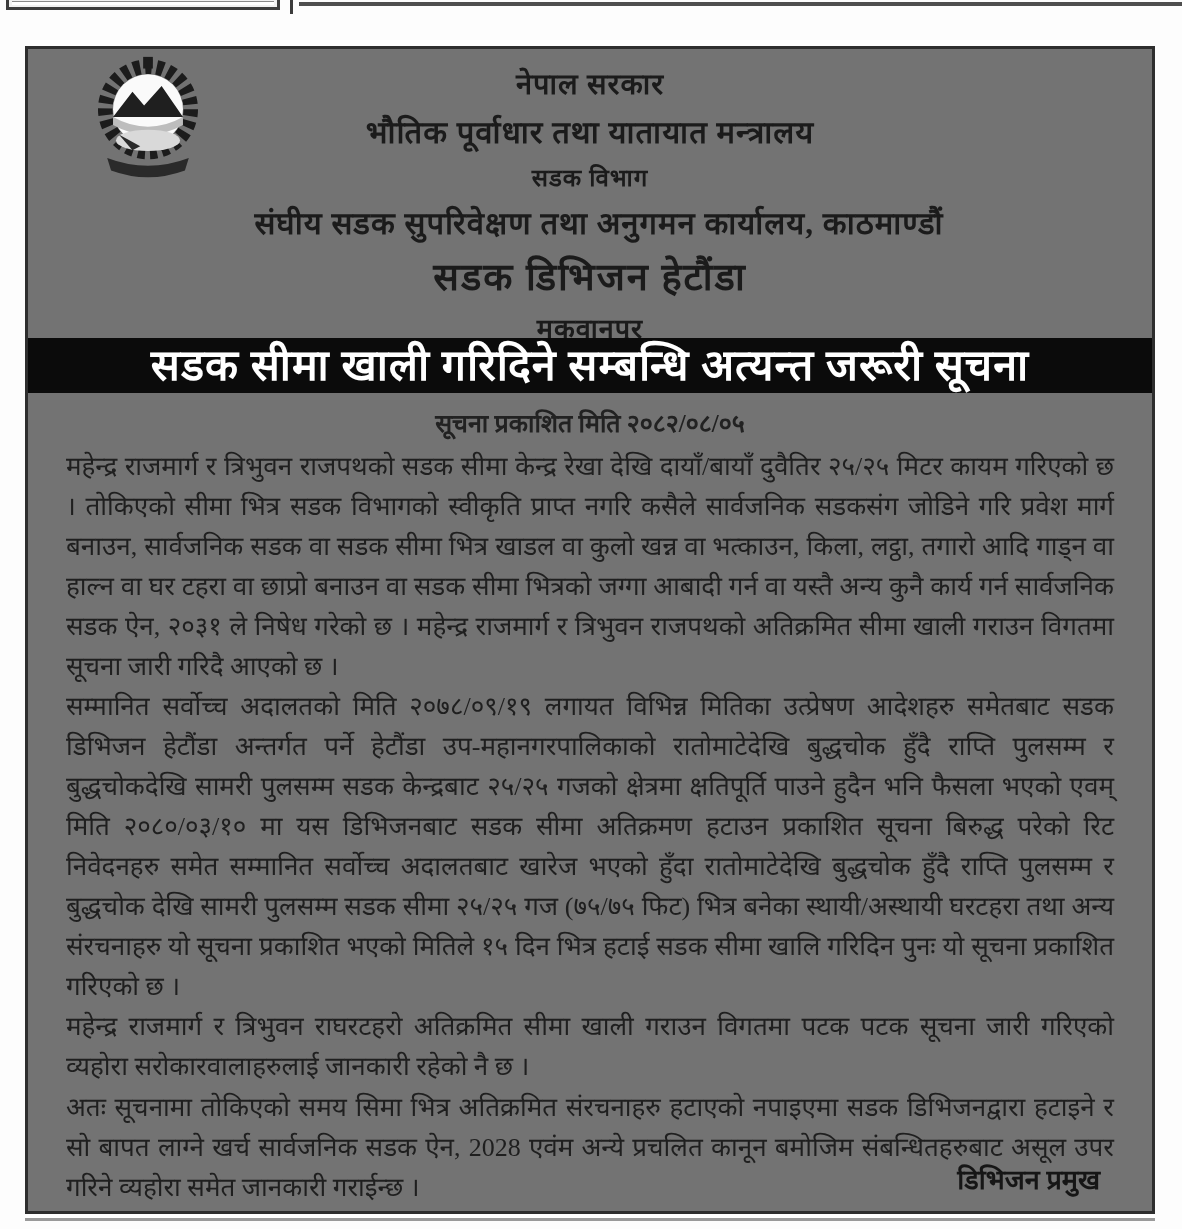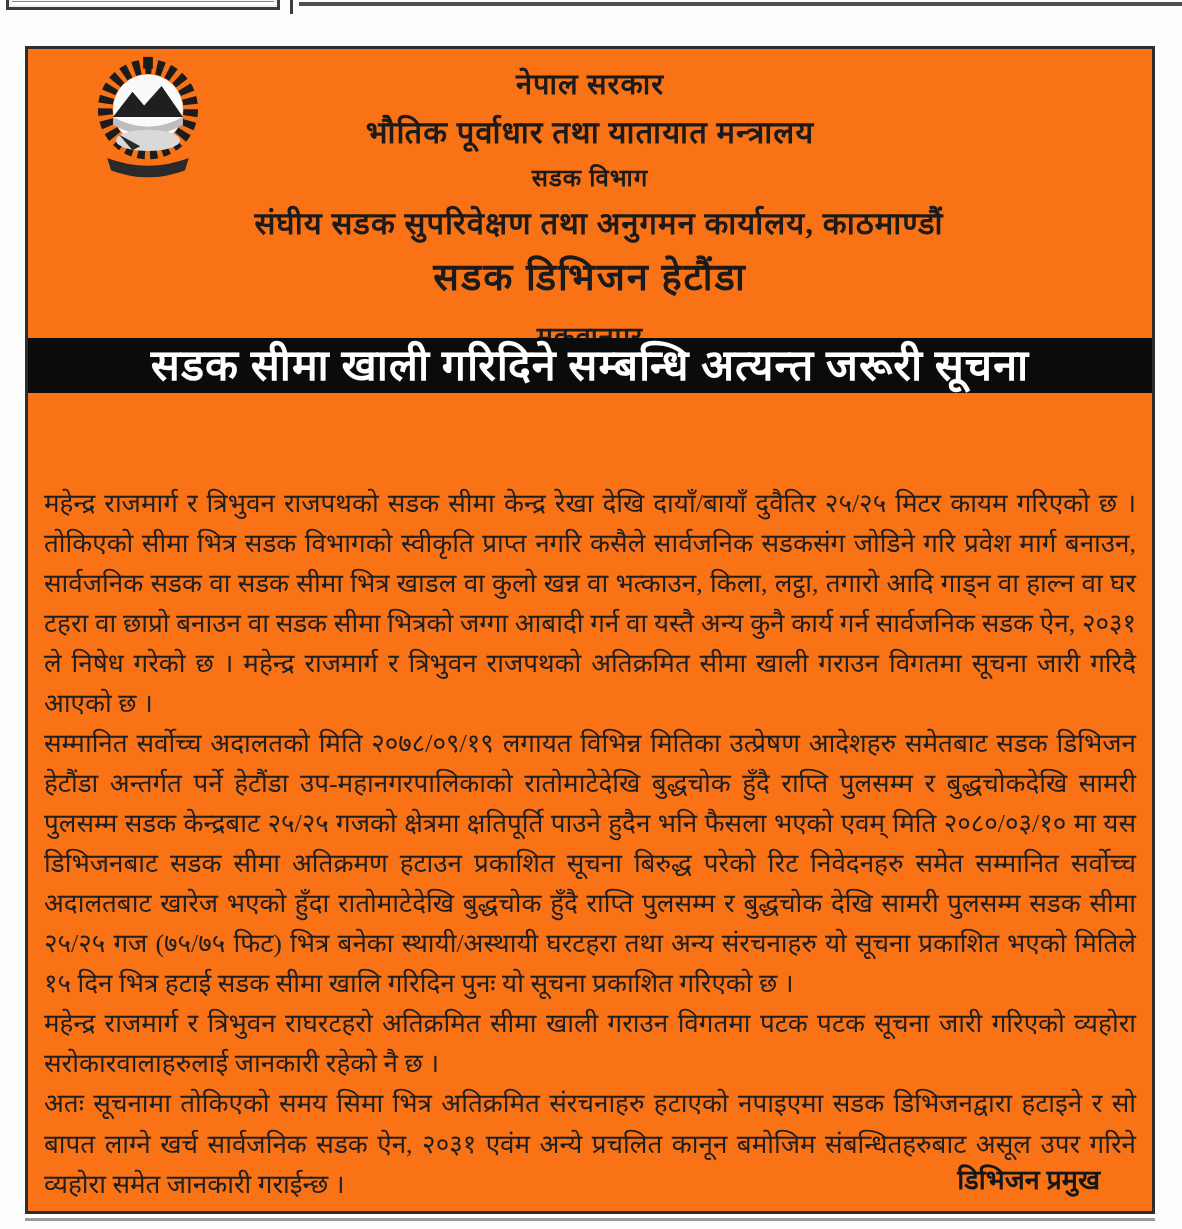--- a/index.html
+++ b/index.html
@@ -29,37 +29,37 @@
   }
   .frag-hline {
     position: absolute; left: 299px; top: 2px;
     width: 883px; height: 4px; background: #4f4f4f;
   }
 
   
   .doc-box {
     position: absolute; left: 25px; top: 46px;
     width: 1130px; height: 1168px;
-    background: #f97316;
+    background: #737373;
     border: 3px solid #2e2e2e;
     box-shadow: 0 4px 0 0 #ffffff, 0 7px 0 0 #9a9a9a;
   }
 
   .emblem {
     position: absolute; left: 60px; top: 4px;
     width: 120px; height: 136px;
   }
 
   .letterhead { text-align: center; padding-top: 12px; }
   .h-gov      { font-size: 29px; font-weight: bold; margin-top: 2px;  letter-spacing: 1px; }
   .h-ministry { font-size: 31px; font-weight: bold; margin-top: 8px;  letter-spacing: 1px; }
   .h-dept     { font-size: 24px; font-weight: bold; margin-top: 8px;  letter-spacing: 1px; }
   .h-office   { font-size: 31px; font-weight: bold; margin-top: 8px;  letter-spacing: 1px; padding-left: 18px; }
   .h-division { font-size: 38px; font-weight: bold; margin-top: 6px;  letter-spacing: 2px; }
-  .h-district { font-size: 27px; font-weight: bold; margin-top: 16px;  letter-spacing: 1px; }
+  .h-district { font-size: 27px; font-weight: bold; margin-top: 8px;  letter-spacing: 1px; }
 
   .banner {
     position: absolute; left: 0; right: 0; top: 289px;
     height: 55px;
     background: #0b0b0b;
     color: #ffffff;
     font-size: 43px; font-weight: bold;
     text-align: center;
     line-height: 55px;
     letter-spacing: 1px;
@@ -67,26 +67,25 @@
 
   .date-line {
     position: absolute; left: 0; right: 0; top: 356px;
     text-align: center;
     font-size: 25px; font-weight: 600;
     color: #222222;
   }
 
   .notice-body {
     position: absolute; left: 0; right: 0; top: 398px;
-    padding: 0 16px;
+    padding: 0 38px;
     font-size: 26px;
     line-height: 1.54;
     text-align: justify;
     color: #1f1f1f;
-    margin-top: 37px;
   }
   .notice-body p { margin: 0; }
 
   .signature {
     position: absolute; right: 52px; bottom: 14px;
     font-size: 27px; font-weight: bold;
     color: #161616;
   }
 </style>
 </head>
@@ -117,23 +116,24 @@
     <div class="h-gov">नेपाल सरकार</div>
     <div class="h-ministry">भौतिक पूर्वाधार तथा यातायात मन्त्रालय</div>
     <div class="h-dept">सडक विभाग</div>
     <div class="h-office">संघीय सडक सुपरिवेक्षण तथा अनुगमन कार्यालय, काठमाण्डौं</div>
     <div class="h-division">सडक डिभिजन हेटौंडा</div>
     <div class="h-district">मकवानपुर</div>
   </div>
 
   <div class="banner">सडक सीमा खाली गरिदिने सम्बन्धि अत्यन्त जरूरी सूचना</div>
 
+  <div class="date-line">सूचना प्रकाशित मिति २०८२/०८/०५</div>
 
   <div class="notice-body">
     <p>महेन्द्र राजमार्ग र त्रिभुवन राजपथको सडक सीमा केन्द्र रेखा देखि दायाँ/बायाँ दुवैतिर २५/२५ मिटर कायम गरिएको छ । तोकिएको सीमा भित्र सडक विभागको स्वीकृति प्राप्त नगरि कसैले सार्वजनिक सडकसंग जोडिने गरि प्रवेश मार्ग बनाउन, सार्वजनिक सडक वा सडक सीमा भित्र खाडल वा कुलो खन्न वा भत्काउन, किला, लट्ठा, तगारो आदि गाड्न वा हाल्न वा घर टहरा वा छाप्रो बनाउन वा सडक सीमा भित्रको जग्गा आबादी गर्न वा यस्तै अन्य कुनै कार्य गर्न सार्वजनिक सडक ऐन, २०३१ ले निषेध गरेको छ । महेन्द्र राजमार्ग र त्रिभुवन राजपथको अतिक्रमित सीमा खाली गराउन विगतमा सूचना जारी गरिदै आएको छ ।</p>
     <p>सम्मानित सर्वोच्च अदालतको मिति २०७८/०९/१९ लगायत विभिन्न मितिका उत्प्रेषण आदेशहरु समेतबाट सडक डिभिजन हेटौंडा अन्तर्गत पर्ने हेटौंडा उप-महानगरपालिकाको रातोमाटेदेखि बुद्धचोक हुँदै राप्ति पुलसम्म र बुद्धचोकदेखि सामरी पुलसम्म सडक केन्द्रबाट २५/२५ गजको क्षेत्रमा क्षतिपूर्ति पाउने हुदैन भनि फैसला भएको एवम् मिति २०८०/०३/१० मा यस डिभिजनबाट सडक सीमा अतिक्रमण हटाउन प्रकाशित सूचना बिरुद्ध परेको रिट निवेदनहरु समेत सम्मानित सर्वोच्च अदालतबाट खारेज भएको हुँदा रातोमाटेदेखि बुद्धचोक हुँदै राप्ति पुलसम्म र बुद्धचोक देखि सामरी पुलसम्म सडक सीमा २५/२५ गज (७५/७५ फिट) भित्र बनेका स्थायी/अस्थायी घरटहरा तथा अन्य संरचनाहरु यो सूचना प्रकाशित भएको मितिले १५ दिन भित्र हटाई सडक सीमा खालि गरिदिन पुनः यो सूचना प्रकाशित गरिएको छ ।</p>
     <p>महेन्द्र राजमार्ग र त्रिभुवन राघरटहरो अतिक्रमित सीमा खाली गराउन विगतमा पटक पटक सूचना जारी गरिएको व्यहोरा सरोकारवालाहरुलाई जानकारी रहेको नै छ ।</p>
-    <p>अतः सूचनामा तोकिएको समय सिमा भित्र अतिक्रमित संरचनाहरु हटाएको नपाइएमा सडक डिभिजनद्वारा हटाइने र सो बापत लाग्ने खर्च सार्वजनिक सडक ऐन, २०३१ एवंम अन्ये प्रचलित कानून बमोजिम संबन्धितहरुबाट असूल उपर गरिने व्यहोरा समेत जानकारी गराईन्छ ।</p>
+    <p>अतः सूचनामा तोकिएको समय सिमा भित्र अतिक्रमित संरचनाहरु हटाएको नपाइएमा सडक डिभिजनद्वारा हटाइने र सो बापत लाग्ने खर्च सार्वजनिक सडक ऐन, 2028 एवंम अन्ये प्रचलित कानून बमोजिम संबन्धितहरुबाट असूल उपर गरिने व्यहोरा समेत जानकारी गराईन्छ ।</p>
   </div>
 
   <div class="signature">डिभिजन प्रमुख</div>
 
 </div>
 
 </body></html>

